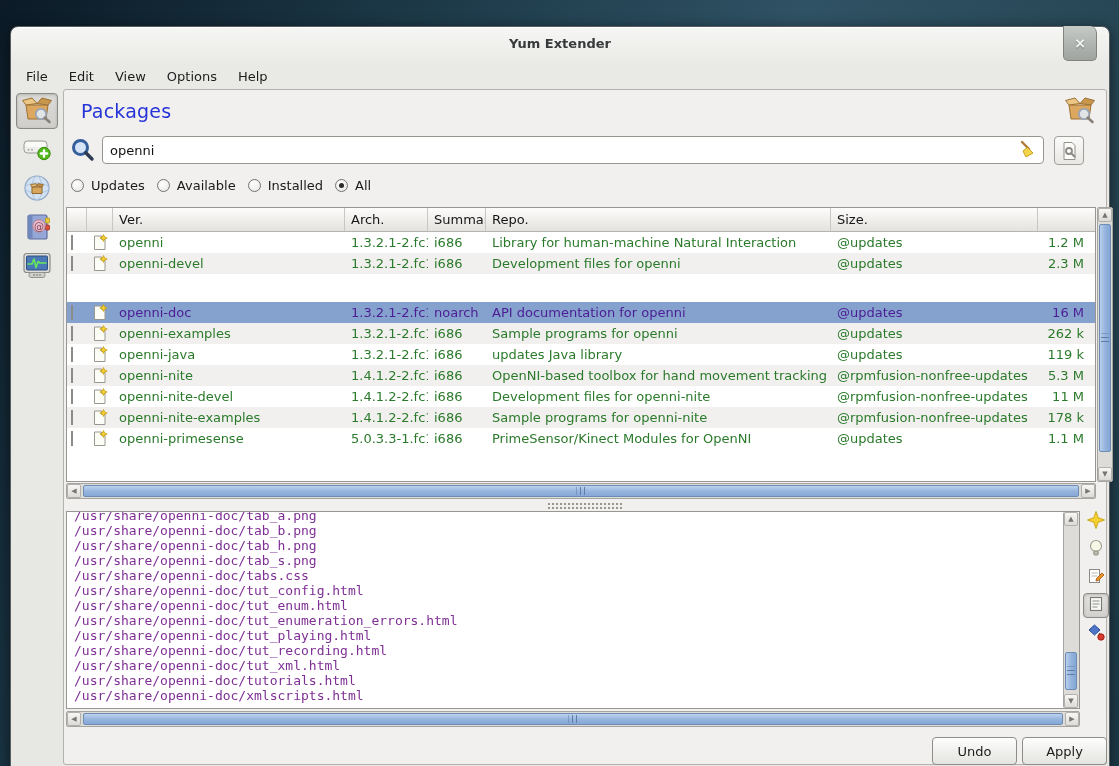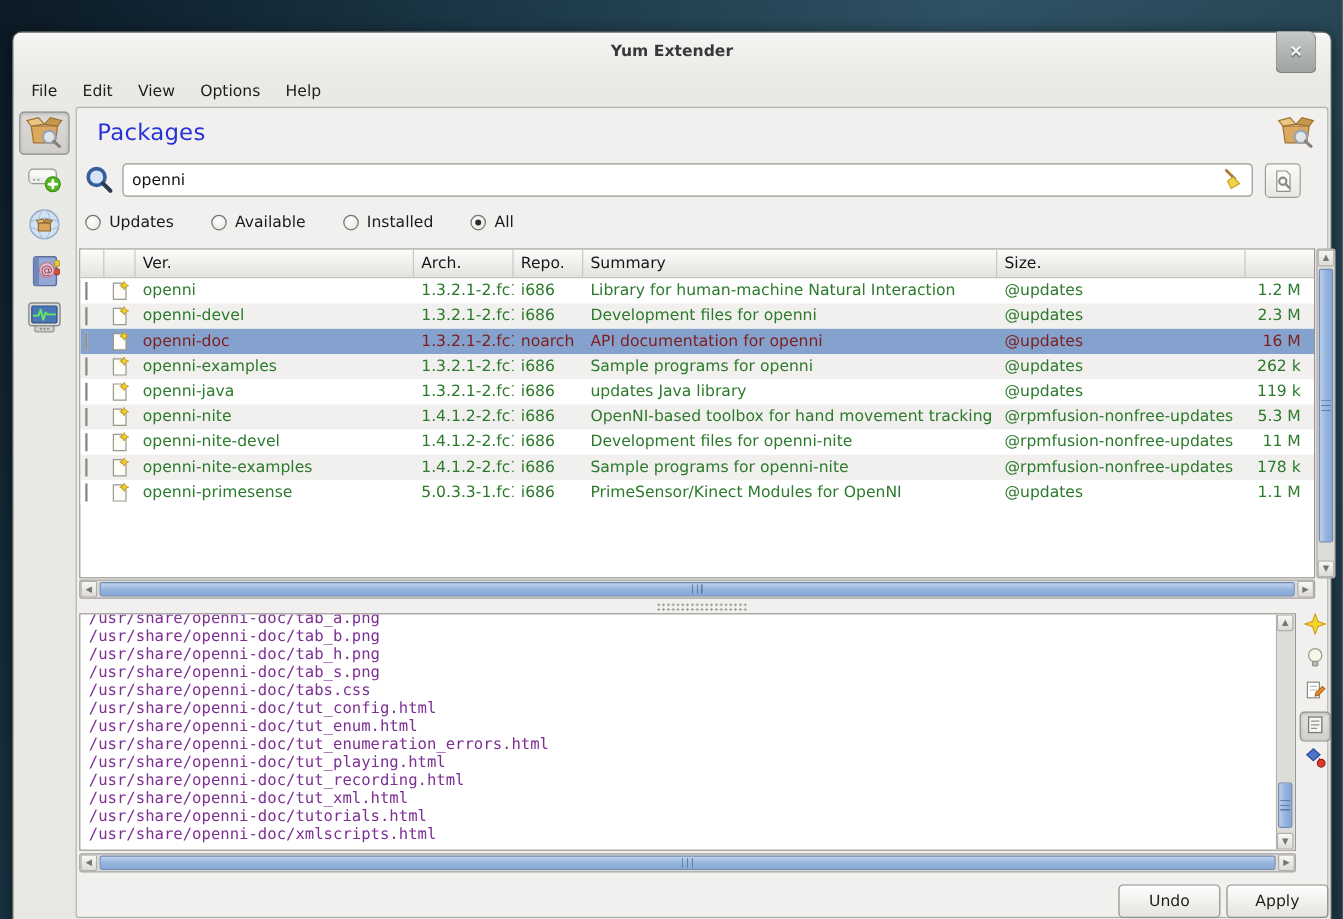--- a/index.html
+++ b/index.html
@@ -69,21 +69,21 @@
     background:#ffffff; color:#111; outline:none;
   }
   .broom { position:absolute; left:948px; top:4px; }
   .opt-btn {
     position:absolute; left:984px; top:0; width:30px; height:29px;
     border:1px solid #a09e98; border-radius:4px;
     background:linear-gradient(#fbfbfa,#e8e7e4);
     display:flex; align-items:center; justify-content:center;
   }
 
-  .filter-row { position:absolute; left:7px; top:88px; display:flex; gap:31px; }
+  .filter-row { position:absolute; left:7px; top:88px; display:flex; gap:12px; }
   .filter { display:flex; align-items:center; gap:7px; cursor:default; }
   .radio {
     width:13px; height:13px; border:1px solid #737370; border-radius:50%;
     background:radial-gradient(circle at 40% 35%, #ffffff, #e4e4e0);
   }
   .radio.sel::after {
     content:''; display:block; width:5px; height:5px; margin:3px;
     background:#2a2c2a; border-radius:50%;
   }
 
@@ -98,21 +98,21 @@
   }
   .th {
     border-right:1px solid #c9c7c3; padding:4px 0 0 6px;
     font-size:13px; color:#161616; white-space:nowrap; overflow:hidden;
   }
   .trow {
     display:grid; grid-template-columns:20px 26px 232px 83px 58px 345px 207px 55px;
     height:21px; align-items:center; color:var(--pkg-green); background:#ffffff;
   }
   .trow.alt { background:#f1f0ee; }
-  .trow.sel { background:var(--selection); color:#7f1d1d; }
+  .trow.sel { background:var(--selection); color:#4c1d95;margin-top:28px; }
   .td { white-space:nowrap; overflow:hidden; padding-left:6px; font-size:13px; }
   .td.size { text-align:right; padding-right:9px; }
   .cb {
     width:13px; height:13px; margin-left:4px; border:1px solid #8b8b87;
     background:#fff; border-radius:2px;
   }
   .scroll-v {
     position:absolute; width:16px; border:1px solid #a6a4a0; border-radius:2px;
     background:#dedcd8; overflow:hidden;
   }
@@ -307,22 +307,22 @@
           <span>All</span>
         </div>
       </div>
 
     <div class="table-wrap">
       <div class="thead" id="thead">
           <div class="th"></div>
           <div class="th"></div>
           <div class="th">Ver.</div>
           <div class="th">Arch.</div>
+          <div class="th">Summary</div>
           <div class="th">Repo.</div>
-          <div class="th">Summary</div>
           <div class="th">Size.</div>
         </div>
       <div id="tbody">
           <div class="trow">
             <div class="td" style="padding: 0px;"><span class="cb"></span></div>
             <div class="td" style="padding: 0px 0px 0px 5px; line-height: 0;"><span><svg width="16" height="17" viewBox="0 0 16 17">
                   <path d="M2.5 2 h7 l3.5 3.5 v10 h-10.5 z" fill="#fdfdf7" stroke="#99978f" stroke-width="1"></path>
                   <path d="M9.5 2 l3.5 3.5 h-3.5 z" fill="#e4e2d8" stroke="#99978f" stroke-width="0.8"></path>
                   <polygon points="11.5,0.5 12.6,3 15.2,4 12.6,5 11.5,7.5 10.4,5 7.8,4 10.4,3" fill="#f6d231" stroke="#c7a011" stroke-width="0.8"></polygon>
                 </svg></span></div>

